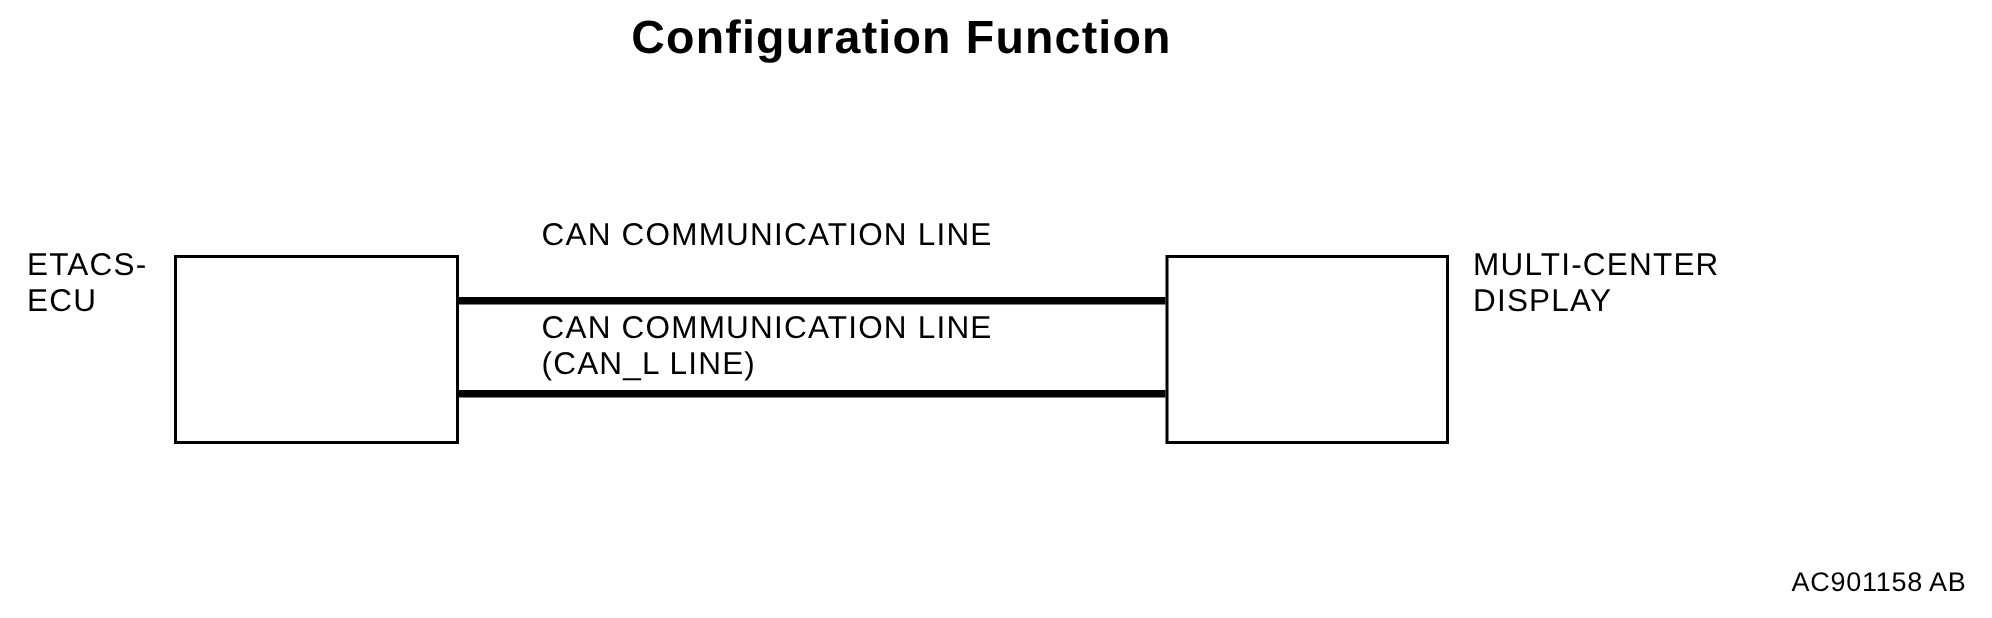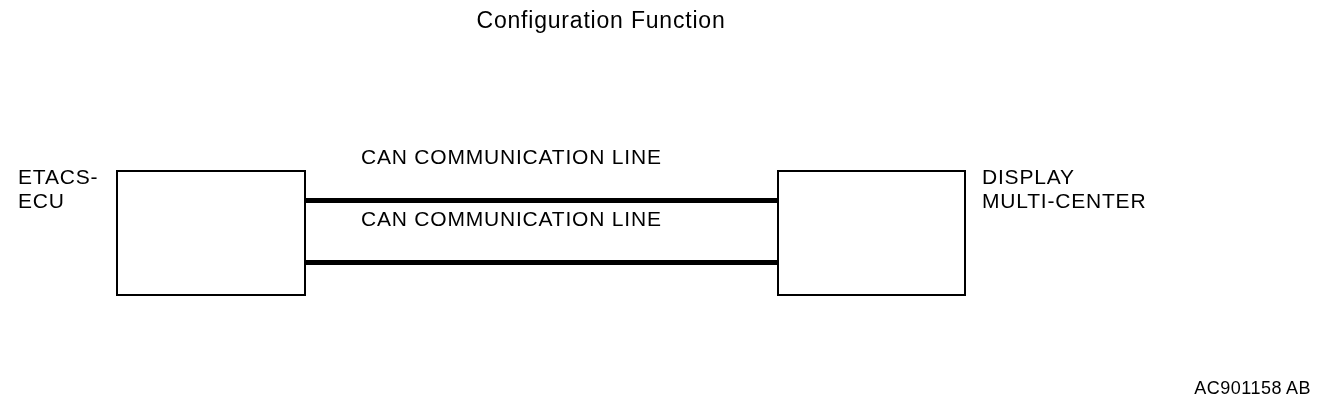--- a/index.html
+++ b/index.html
@@ -14,22 +14,22 @@
     background: #ffffff;
     color: #000000;
     font-family: "Liberation Sans", sans-serif;
     overflow: hidden;
   }
   .diagram-title {
     position: absolute;
     top: 7px;
     left: 601px;
     transform: translateX(-50%);
-    font-size: 23px;
-    font-weight: normal;
+    font-size: 31px;
+    font-weight: bold;
     letter-spacing: 0.8px;
     white-space: nowrap;
   }
   .node-box {
     position: absolute;
     box-sizing: border-box;
     border: 2px solid #000000;
     background: #ffffff;
   }
   .box-left {
@@ -104,28 +104,29 @@
   <div class="node-box box-left"></div>
 
   <div class="label label-can-h">
     <div>CAN COMMUNICATION LINE</div>
   </div>
 
   <div class="bus-line line-h"></div>
 
   <div class="label label-can-l">
     <div>CAN COMMUNICATION LINE</div>
+    <div>(CAN_L LINE)</div>
   </div>
 
   <div class="bus-line line-l"></div>
 
   <div class="node-box box-right"></div>
 
   <div class="label label-mcd">
+    <div>MULTI-CENTER</div>
     <div>DISPLAY</div>
-    <div>MULTI-CENTER</div>
   </div>
 
   <div class="drawing-code">
     <span>AC901158</span><span class="suffix">AB</span>
   </div>
 
 </div>
 
 </body></html>

